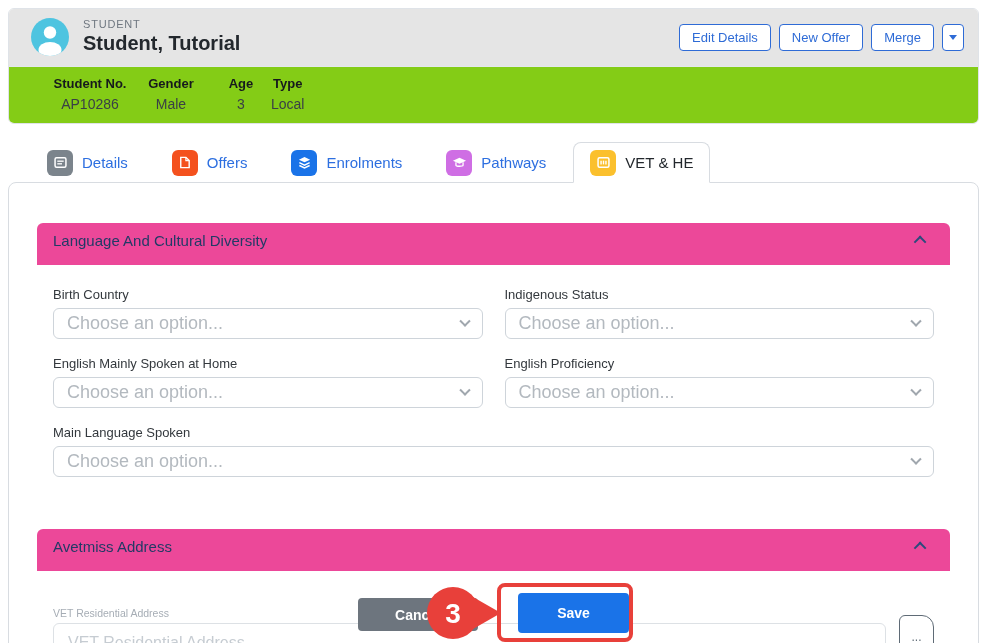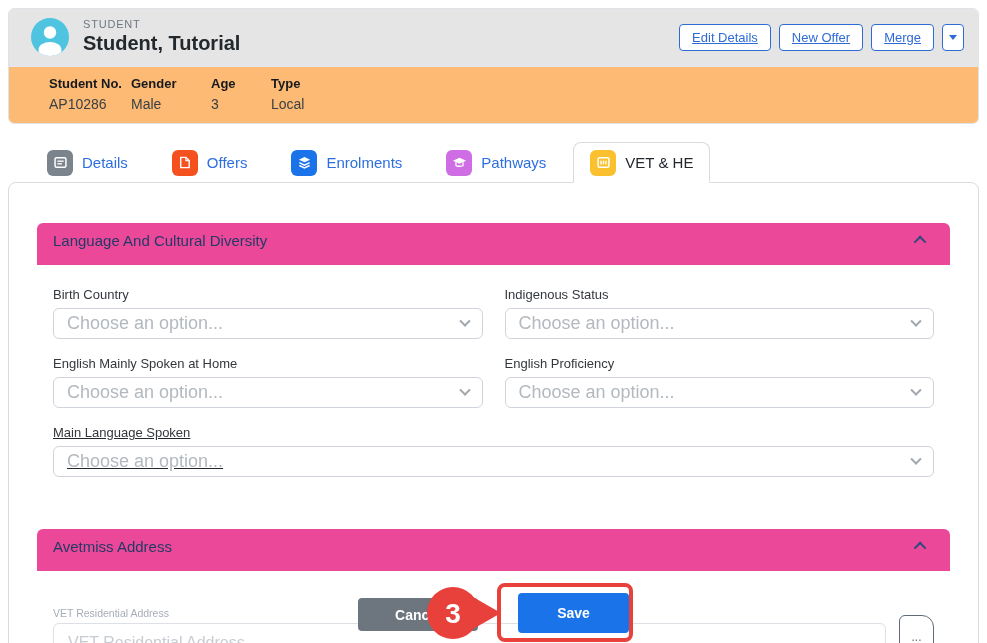--- a/index.html
+++ b/index.html
@@ -17,26 +17,26 @@
   .profile-card { border: 1px solid #dfe3e8; border-radius: 6px; overflow: hidden; }
   .profile-top { background: #e5e5e5; display: flex; padding: 9px 14px 9px 22px; height: 57px; }
   .avatar { width: 38px; height: 38px; border-radius: 50%; background: #4ec4e0; overflow: hidden; flex: 0 0 auto; }
   .profile-meta { margin-left: 14px; }
   .entity-label { font-size: 11px; color: #6f7780; letter-spacing: .8px; margin-bottom: 2px; }
   .profile-name { font-size: 20px; font-weight: bold; color: #23282d; }
   .profile-actions { margin-left: auto; display: flex; gap: 8px; align-items: center; }
   .btn-outline {
     border: 1px solid #2e6bd6; color: #2e6bd6; background: #fff;
     border-radius: 4px; padding: 5px 12px; font-size: 13px; cursor: pointer;
-    font-family: inherit; height: 27px; line-height: 1; text-decoration: underline;
+    font-family: inherit; height: 27px; line-height: 1;
   }
   .btn-caret { width: 22px; padding: 5px 0; display: flex; align-items: center; justify-content: center; }
   .caret-down { width: 0; height: 0; border-left: 4px solid transparent; border-right: 4px solid transparent; border-top: 5px solid #2e6bd6; }
 
-  .profile-bottom { background: #fdba74; border-top: 1px solid #e4e8ec; padding: 9px 14px 11px 40px; display: flex; }
+  .profile-bottom { background: #84cc16; border-top: 1px solid #e4e8ec; padding: 9px 14px 11px 40px; display: flex; text-align: center; }
   .sum-field { margin-right: 0; }
   .sum-field:nth-child(1) { width: 82px; }
   .sum-field:nth-child(2) { width: 80px; }
   .sum-field:nth-child(3) { width: 60px; }
   .sum-label { font-weight: bold; font-size: 13px; color: #16191d; margin-bottom: 5px; }
   .sum-value { font-size: 14px; color: #3a4046; }
 
   
   .tab-bar { margin-top: 18px; display: flex; align-items: stretch; padding-left: 22px; position: relative; z-index: 2; margin-bottom: -1px; }
   .tab {
@@ -59,21 +59,21 @@
   .section-header {
     background: #ec4899; border-radius: 6px 6px 0 0; height: 42px;
     display: flex; align-items: center; justify-content: space-between;
     padding: 0 24px 8px 16px; color: #223a66; font-size: 15px; cursor: pointer;
   }
   .chevron-up { width: 9px; height: 9px; border-left: 2px solid #2c4a7c; border-top: 2px solid #2c4a7c; transform: rotate(45deg) translateY(2px); }
 
   .section-body { padding: 22px 16px 26px 16px; }
   .form-grid { display: grid; grid-template-columns: 1fr 1fr; column-gap: 22px; row-gap: 17px; }
   .field label { display: block; font-size: 13px; color: #33383d; margin-bottom: 6px; }
-  .full { grid-column: 1 / -1; text-decoration: underline; }
+  .full { grid-column: 1 / -1; }
   .select {
     height: 31px; border: 1px solid #ced4da; border-radius: 6px; background: #fff;
     display: flex; align-items: center; justify-content: space-between;
     padding: 0 13px; cursor: pointer;
   }
   .select .ph { color: #b3b9bf; font-size: 18px; }
   .select-chev { width: 8px; height: 8px; border-right: 2px solid #a0a7ae; border-bottom: 2px solid #a0a7ae; transform: rotate(45deg) translate(-2px,-2px); }
 
   .section2 { margin-top: 26px; }
   .section2 .section-body { padding: 36px 16px 0 16px; }

